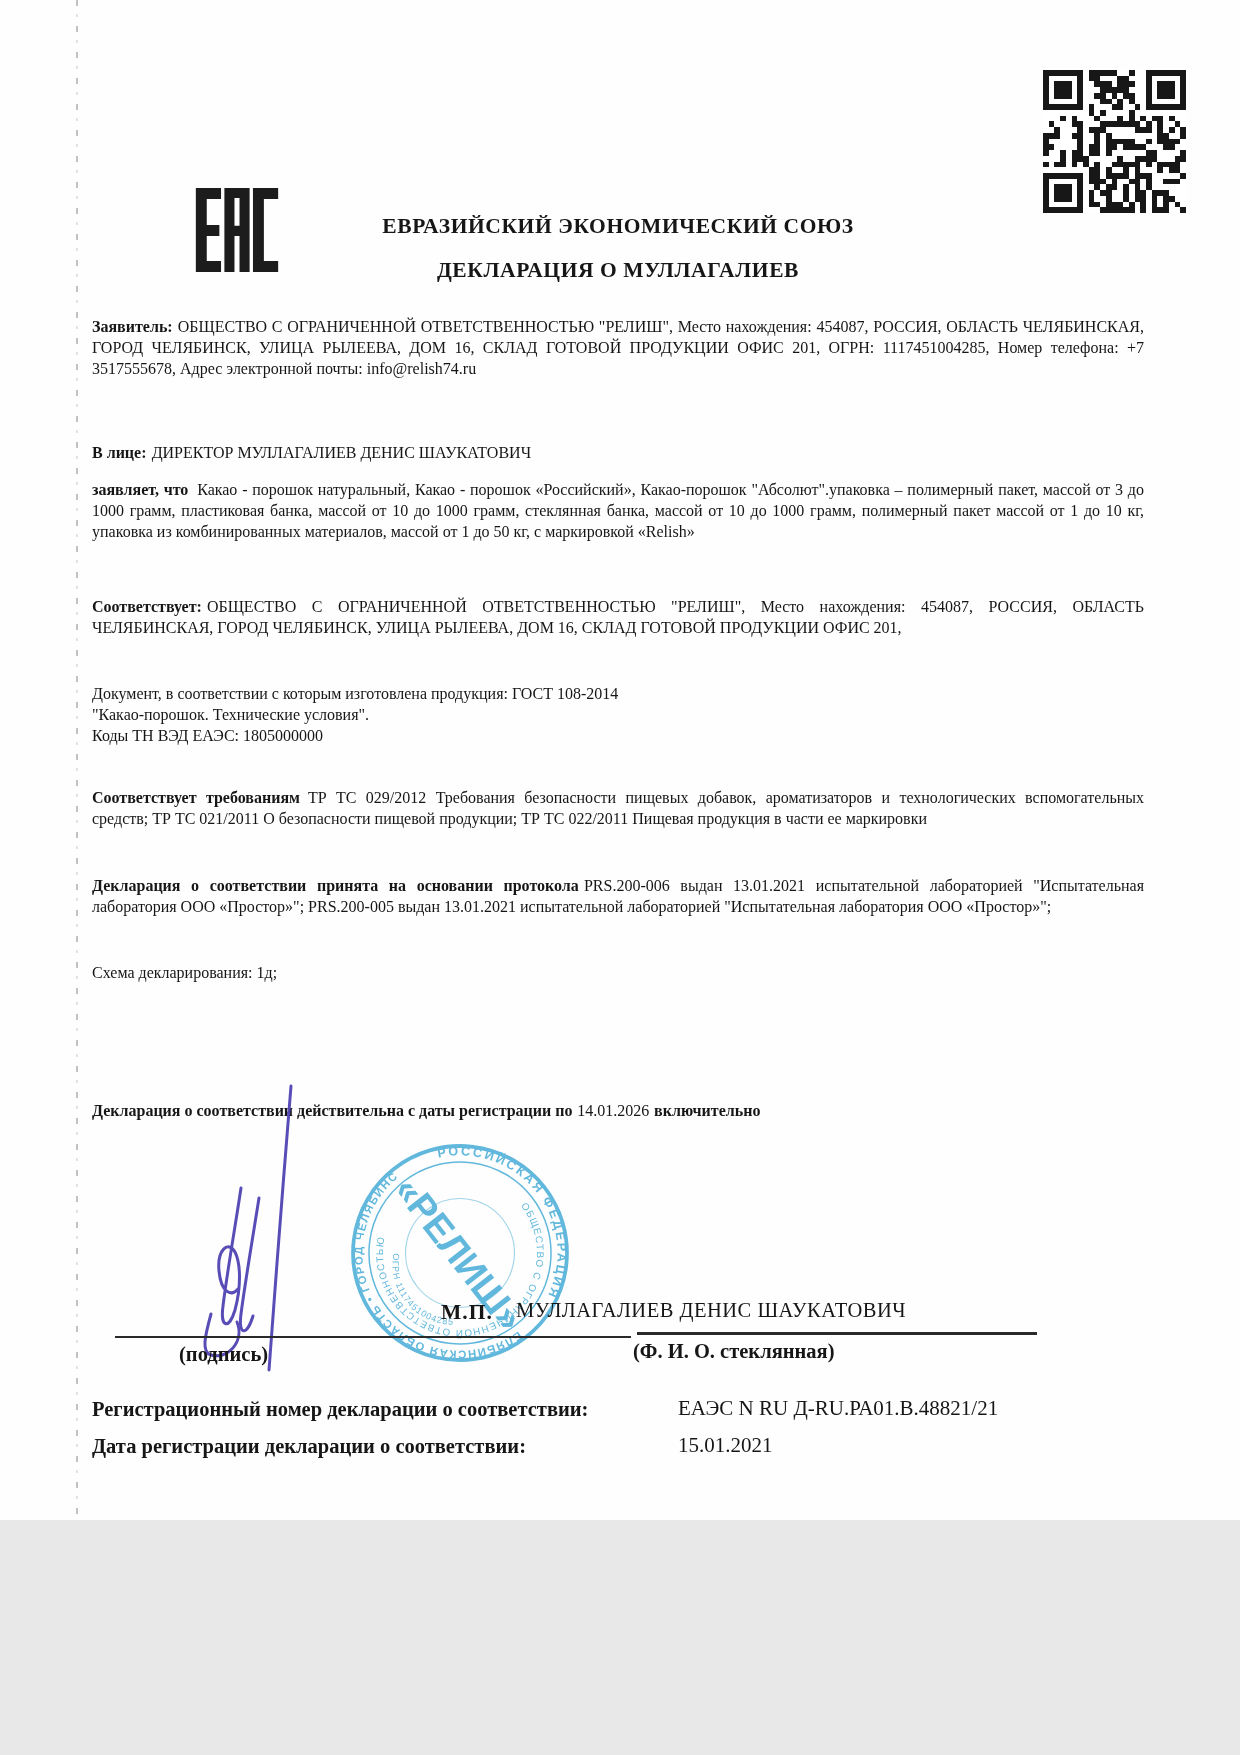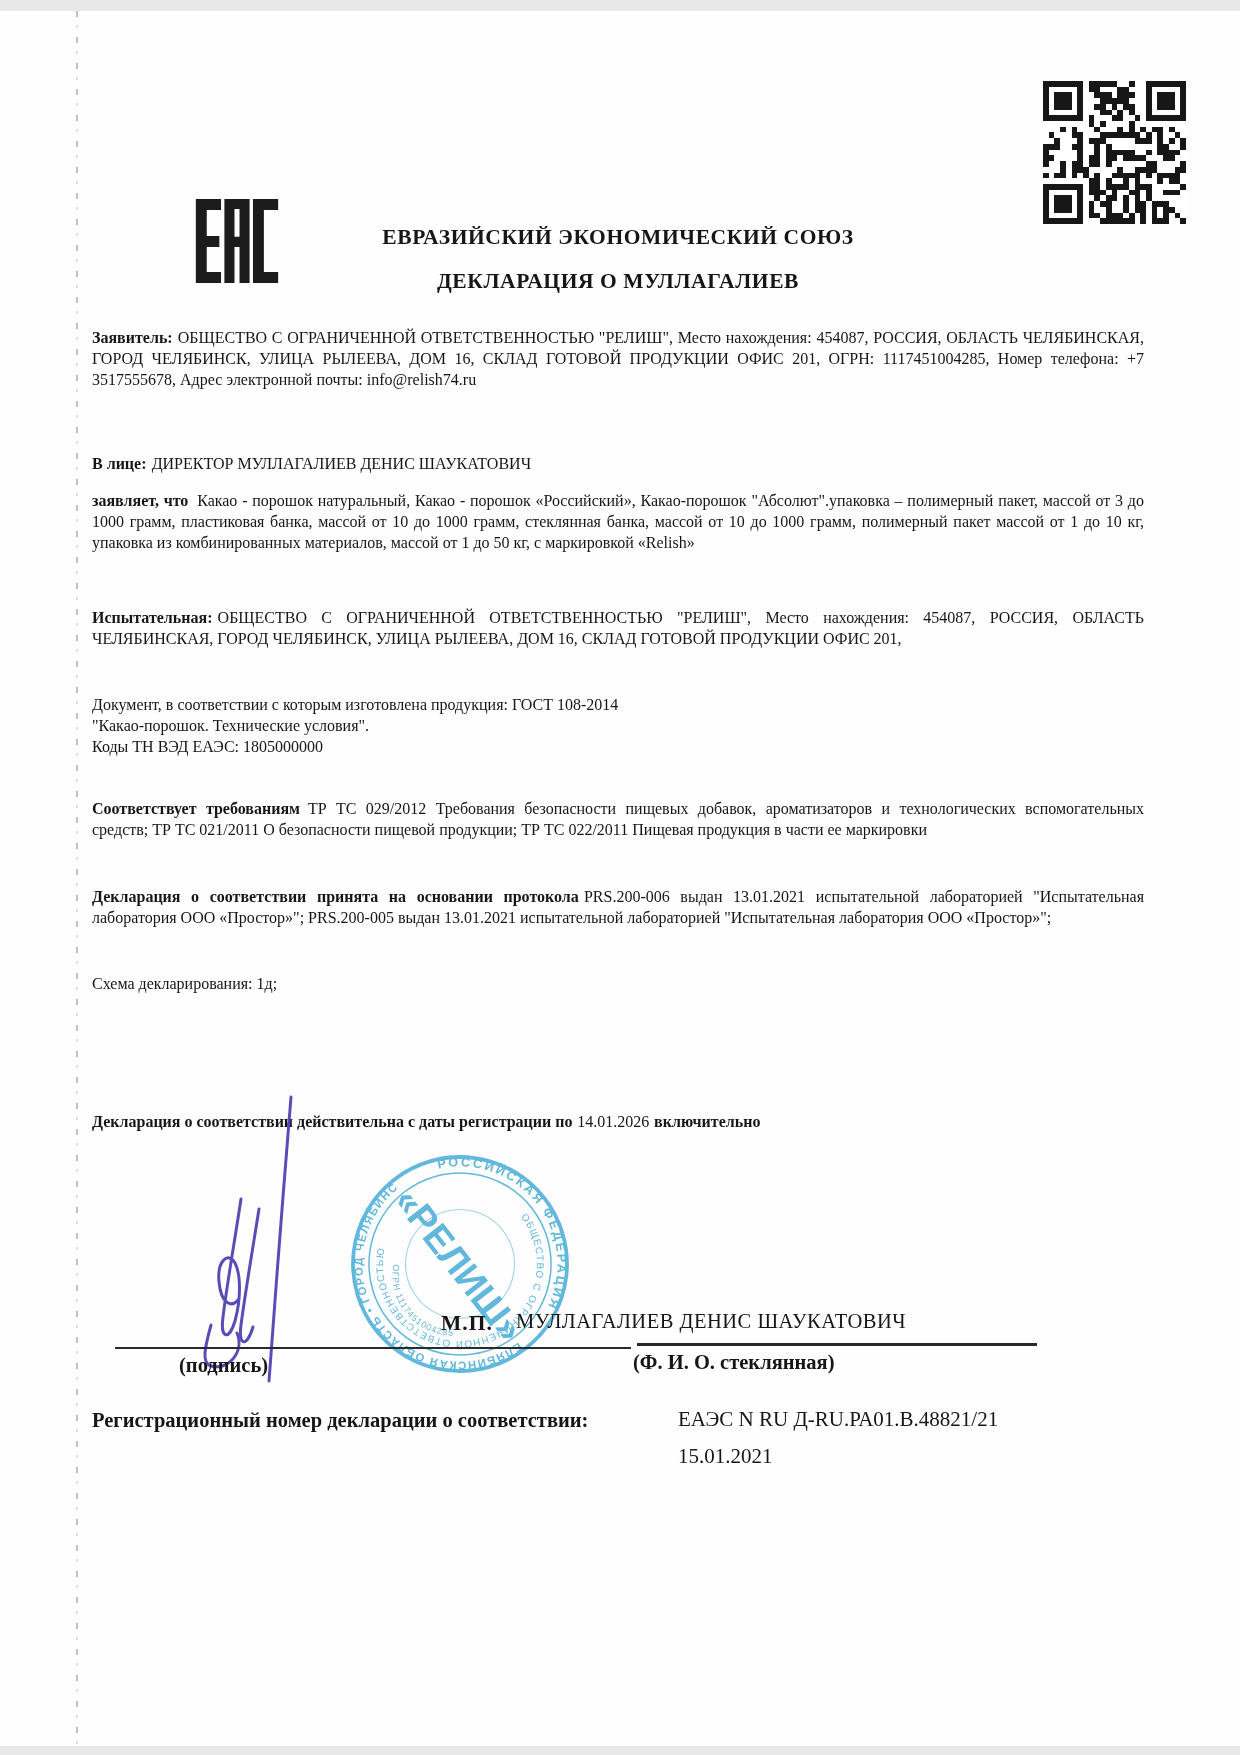--- a/index.html
+++ b/index.html
@@ -1,16 +1,16 @@
 <!DOCTYPE html>
 <html><head>
 <meta charset="utf-8">
 <style>
   html,body{margin:0;padding:0;background:#e8e8e8;}
-  .page{position:relative;width:1240px;height:1735px;background:#fefefe;margin:11px auto;
+  .page{position:relative;width:1240px;height:1520px;background:#fefefe;margin:0 auto;
         font-family:"Liberation Serif", serif;color:#161616;overflow:hidden;}
   .scan-edge{position:absolute;left:76px;top:0;width:2px;height:100%;
       background:repeating-linear-gradient(180deg, rgba(70,70,70,.55) 0 6px, rgba(70,70,70,0) 6px 14px, rgba(70,70,70,.25) 14px 17px, rgba(70,70,70,0) 17px 26px);
       opacity:.6;}
   .title{position:absolute;left:92px;width:1052px;text-align:center;font-weight:bold;
          font-size:21.5px;letter-spacing:.6px;white-space:nowrap;}
   .para{position:absolute;left:92px;width:1052px;font-size:16px;line-height:21px;text-align:justify;}
   .lead{font-weight:bold;margin-right:.32em;}
   .bold{font-weight:bold;}
   .sigline{position:absolute;background:#2a2a2a;}
@@ -55,21 +55,21 @@
 
   <div class="title" style="top:214px;">ЕВРАЗИЙСКИЙ ЭКОНОМИЧЕСКИЙ СОЮЗ</div>
   <div class="title" style="top:258px;">ДЕКЛАРАЦИЯ О МУЛЛАГАЛИЕВ</div>
 
   <div class="para" style="top:316px;"><span class="lead">Заявитель:</span><span>ОБЩЕСТВО С ОГРАНИЧЕННОЙ ОТВЕТСТВЕННОСТЬЮ "РЕЛИШ", Место нахождения: 454087, РОССИЯ, ОБЛАСТЬ ЧЕЛЯБИНСКАЯ, ГОРОД ЧЕЛЯБИНСК, УЛИЦА РЫЛЕЕВА, ДОМ 16, СКЛАД ГОТОВОЙ ПРОДУКЦИИ ОФИС  201, ОГРН: 1117451004285, Номер телефона: +7 3517555678, Адрес электронной почты: info@relish74.ru</span></div>
 
   <div class="para" style="top:442px;"><span class="lead">В лице:</span><span>ДИРЕКТОР МУЛЛАГАЛИЕВ ДЕНИС ШАУКАТОВИЧ</span></div>
 
   <div class="para" style="top:479px;"><span class="lead" style="margin-right:.55em;">заявляет, что</span><span>Какао - порошок натуральный, Какао - порошок «Российский», Какао-порошок "Абсолют".упаковка – полимерный пакет, массой от 3 до 1000 грамм, пластиковая банка, массой от 10 до 1000 грамм, стеклянная банка, массой от 10 до 1000 грамм, полимерный пакет массой от 1 до 10 кг, упаковка из комбинированных материалов, массой от 1 до 50 кг, с маркировкой «Relish»</span></div>
 
-  <div class="para" style="top:596px;"><span class="lead">Испытательная:</span><span>ОБЩЕСТВО С ОГРАНИЧЕННОЙ ОТВЕТСТВЕННОСТЬЮ "РЕЛИШ", Место нахождения: 454087, РОССИЯ, ОБЛАСТЬ ЧЕЛЯБИНСКАЯ, ГОРОД ЧЕЛЯБИНСК, УЛИЦА РЫЛЕЕВА, ДОМ 16, СКЛАД ГОТОВОЙ ПРОДУКЦИИ ОФИС  201,</span></div>
+  <div class="para" style="top:596px;"><span class="lead">Соответствует:</span><span>ОБЩЕСТВО С ОГРАНИЧЕННОЙ ОТВЕТСТВЕННОСТЬЮ "РЕЛИШ", Место нахождения: 454087, РОССИЯ, ОБЛАСТЬ ЧЕЛЯБИНСКАЯ, ГОРОД ЧЕЛЯБИНСК, УЛИЦА РЫЛЕЕВА, ДОМ 16, СКЛАД ГОТОВОЙ ПРОДУКЦИИ ОФИС  201,</span></div>
 
   <div class="para" style="top:683px;">
     <div>Документ, в соответствии с которым изготовлена продукция: ГОСТ 108-2014</div>
     <div>"Какао-порошок. Технические условия".</div>
     <div>Коды ТН ВЭД ЕАЭС: 1805000000</div>
   </div>
 
   <div class="para" style="top:787px;"><span class="lead" style="margin-right:.5em;">Соответствует требованиям</span><span>ТР ТС 029/2012 Требования безопасности пищевых добавок, ароматизаторов и технологических вспомогательных средств; ТР ТС 021/2011 О безопасности пищевой продукции; ТР ТС 022/2011 Пищевая продукция в части ее маркировки</span></div>
 
   <div class="para" style="top:875px;"><span class="lead">Декларация о соответствии принята на основании протокола</span><span>PRS.200-006 выдан 13.01.2021 испытательной лабораторией "Испытательная лаборатория ООО «Простор»"; PRS.200-005 выдан 13.01.2021  испытательной лабораторией "Испытательная лаборатория ООО «Простор»";</span></div>
@@ -123,15 +123,16 @@
   <div class="fio-name" style="left:516px;top:1299px;">МУЛЛАГАЛИЕВ ДЕНИС ШАУКАТОВИЧ</div>
 
   <div class="sigline" style="left:115px;top:1336px;width:516px;height:2px;"></div>
   <div class="sigline" style="left:637px;top:1332px;width:400px;height:3px;"></div>
 
   <div class="cap" style="left:179px;top:1343px;">(подпись)</div>
   <div class="cap" style="left:633px;top:1340px;">(Ф. И. О. стеклянная)</div>
 
   <div class="reg-label" style="top:1398px;">Регистрационный номер декларации о соответствии:</div>
   <div class="reg-value" style="top:1396px;text-align:right;">ЕАЭС N RU Д-RU.РА01.В.48821/21</div>
+  <div class="reg-label" style="top:1435px;">Дата регистрации декларации о соответствии:</div>
   <div class="reg-value" style="top:1433px;">15.01.2021</div>
 
 </div>
 
 </body></html>

